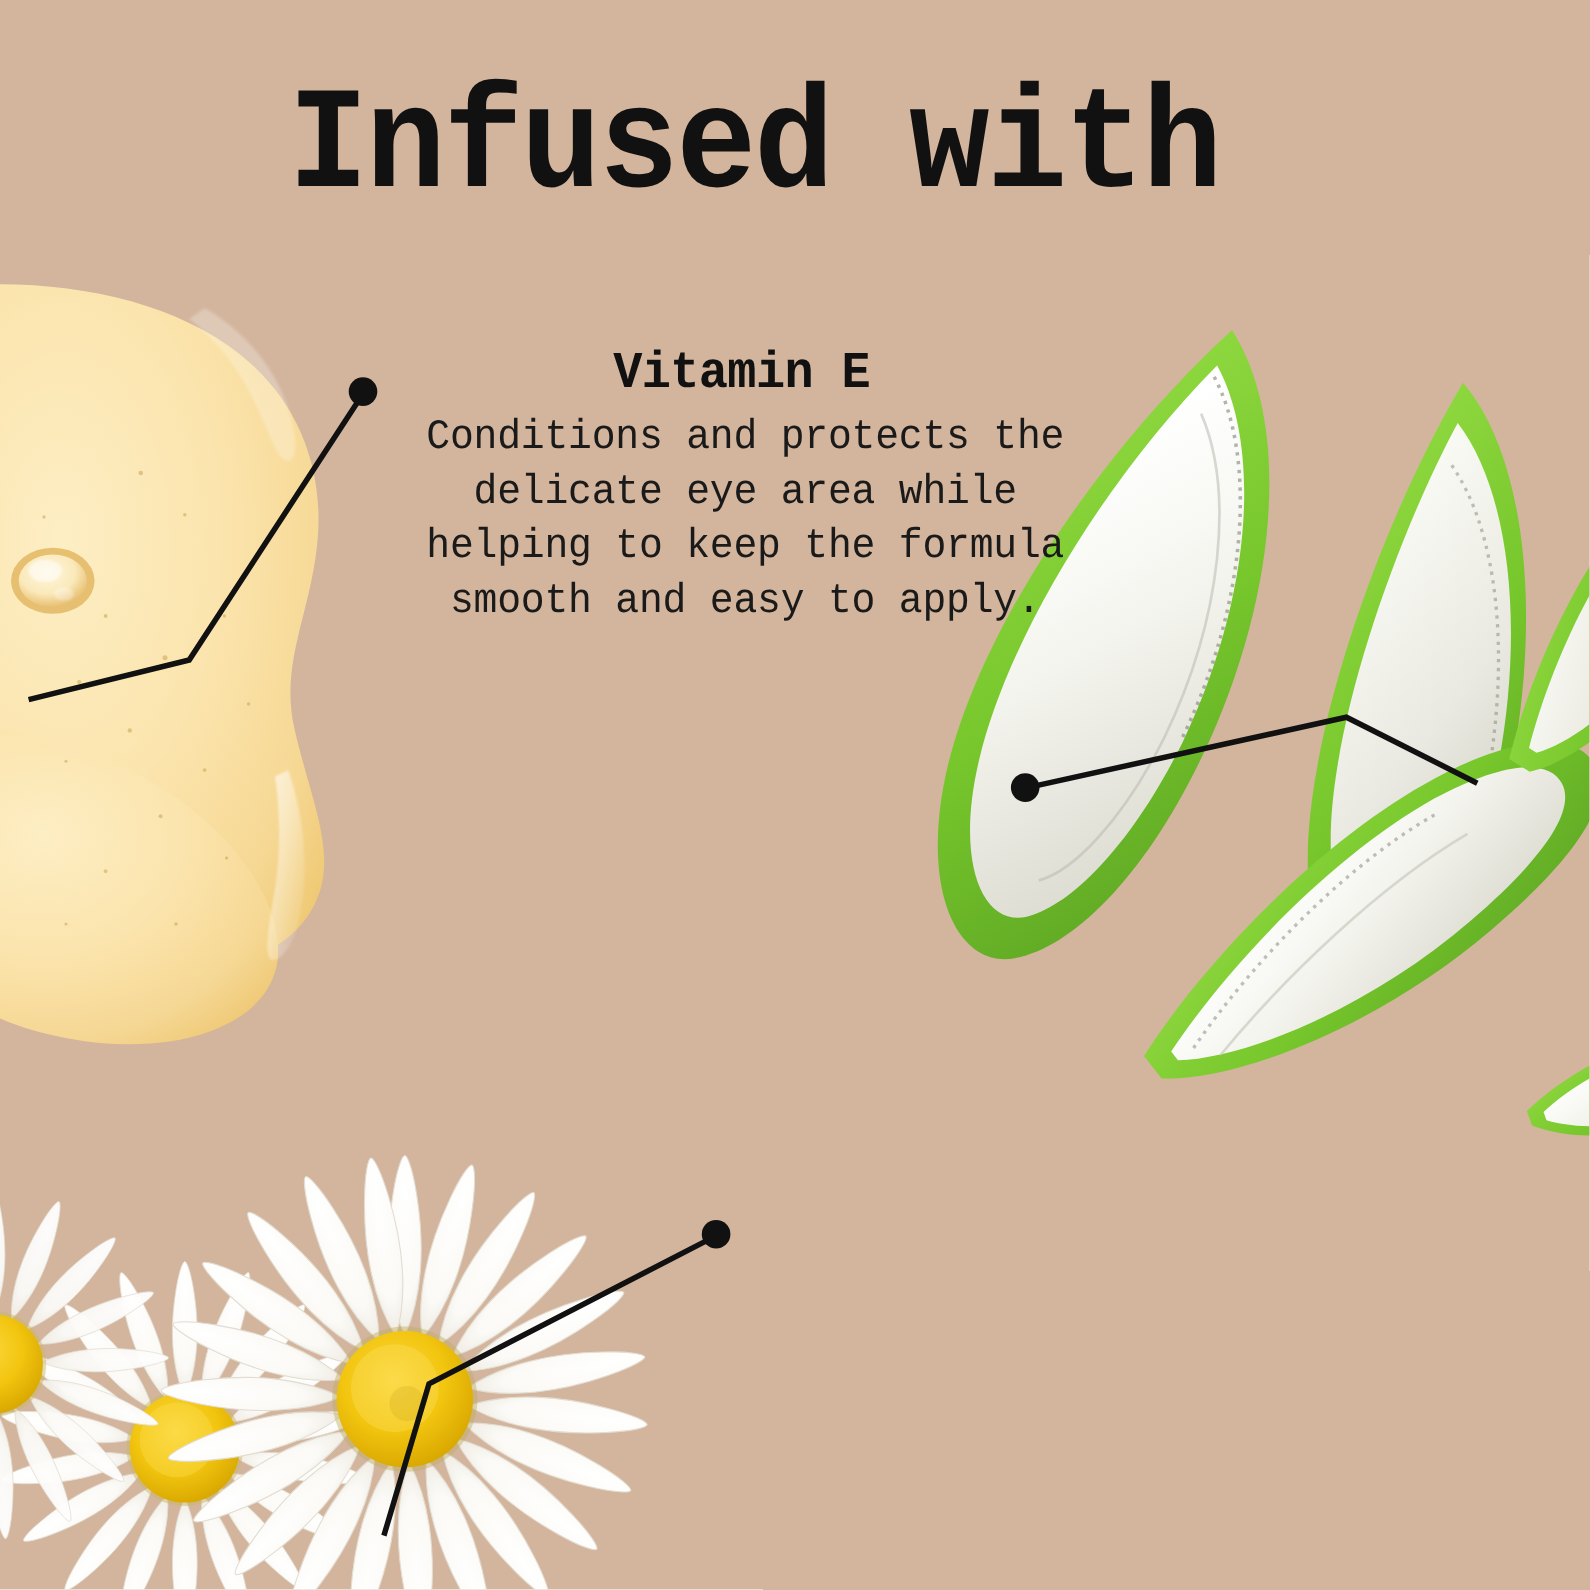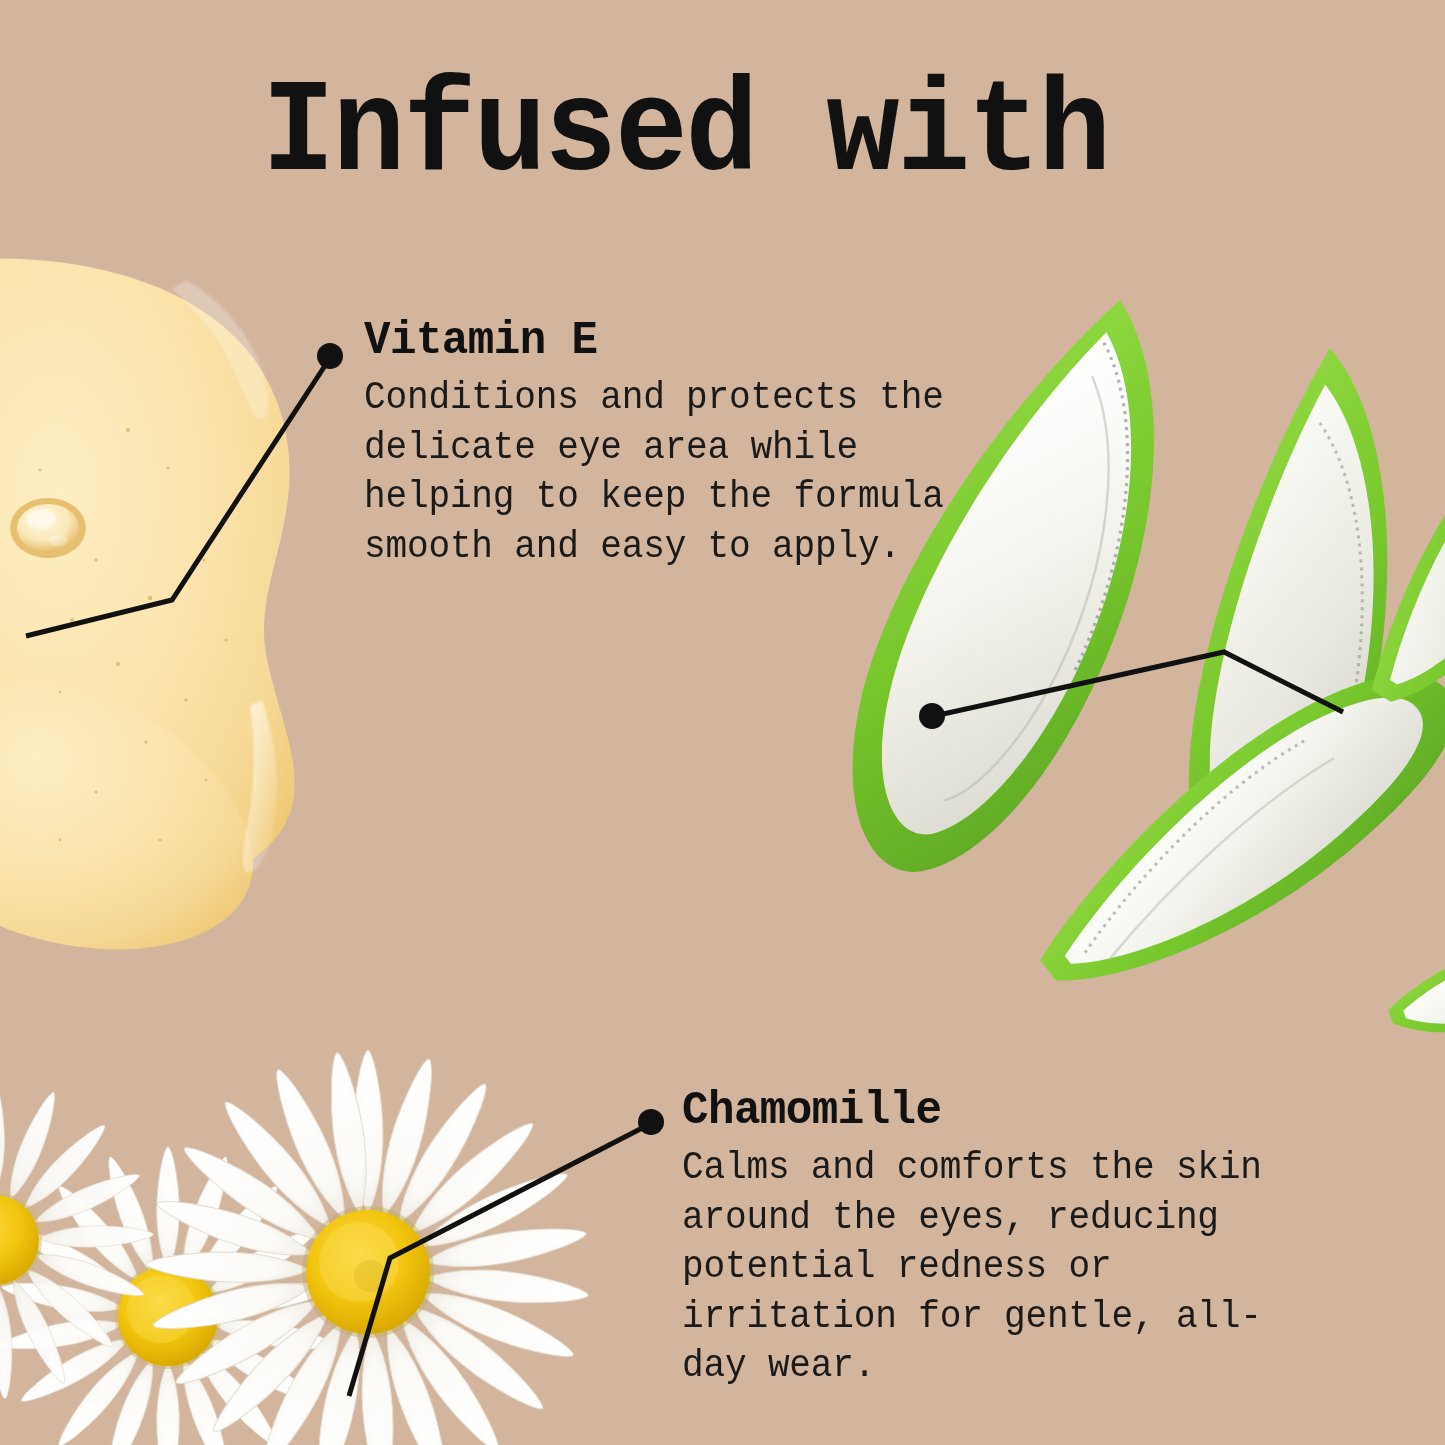--- a/index.html
+++ b/index.html
@@ -52,21 +52,21 @@
     font-size: 132px;
     line-height: 1.0;
     font-weight: 700;
     letter-spacing: -2.5px;
     color: #111111;
     transform: scaleX(0.92);
     transform-origin: left top;
     white-space: nowrap;
   }
 
-  .block { position: absolute; }
+  .block { position: absolute; text-align: center; }
 
   .block-title {
     font-size: 47px;
     font-weight: 700;
     color: #111111;
     letter-spacing: -0.6px;
     line-height: 1.05;
     transform: scaleX(0.94);
     transform-origin: left top;
     white-space: nowrap;
@@ -362,19 +362,15 @@
   <div class="text-layer">
 
     <div class="headline">Infused with</div>
 
     <div class="block" id="block-vitamin-e">
       <div class="block-title">Vitamin E</div>
       <div class="block-body">Conditions and protects the delicate eye area while helping to keep the formula smooth and easy to apply.</div>
     </div>
 
 
-    <div class="block" id="block-chamomille">
-      <div class="block-title">Chamomille</div>
-      <div class="block-body">Calms and comforts the skin around the eyes, reducing potential redness or irritation for gentle, all-day wear.</div>
-    </div>
 
   </div>
 </div>
 
 </body></html>

